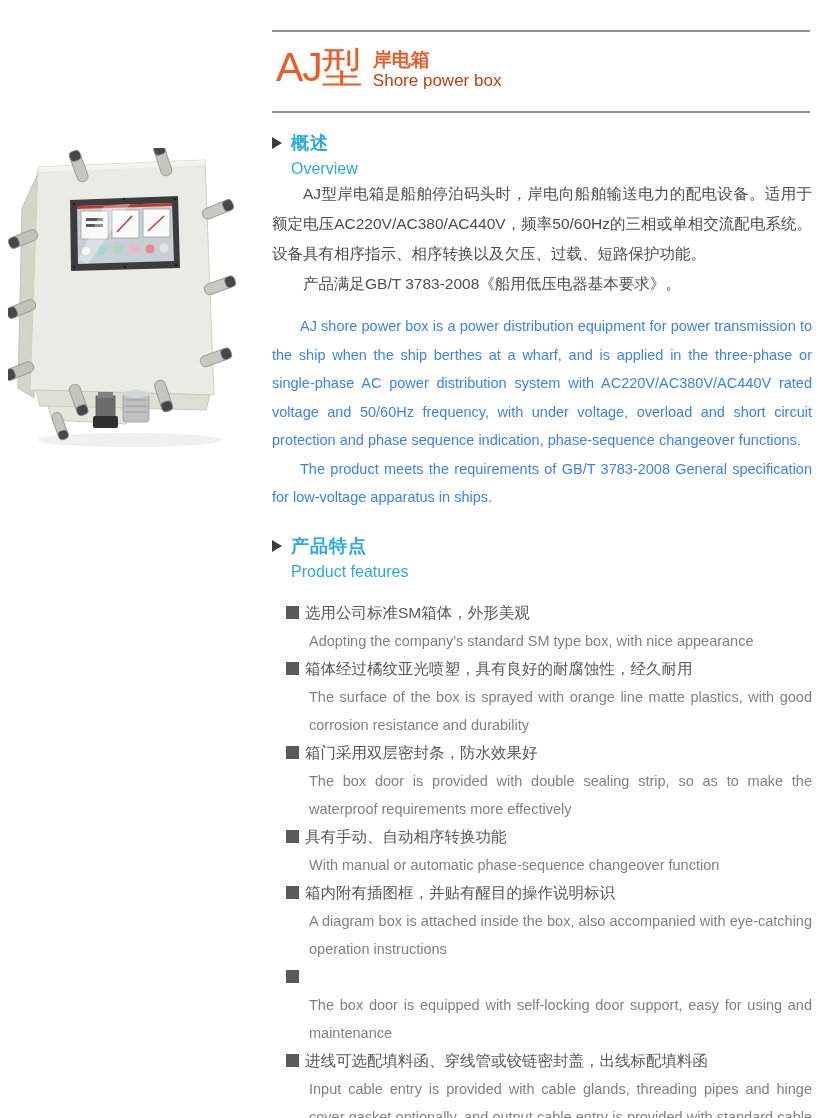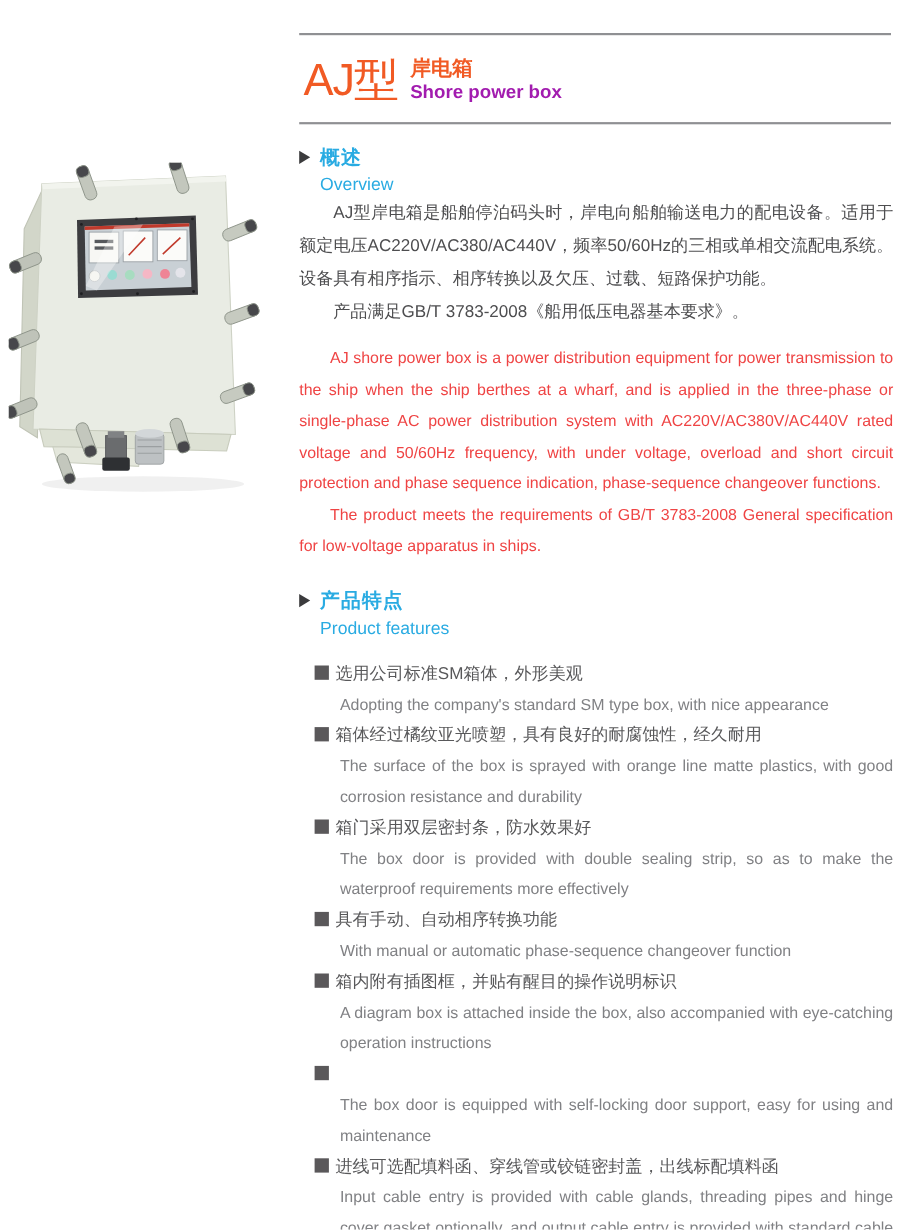--- a/index.html
+++ b/index.html
@@ -4,40 +4,40 @@
 <style>
   html,body { margin:0; padding:0; background:#ffffff; }
   .page {
     position:relative; width:830px; height:1118px; background:#ffffff;
     font-family:"Liberation Sans","DejaVu Sans",sans-serif; overflow:hidden;
   }
 
   
   .header { position:absolute; left:272px; top:30px; width:538px; }
   .rule { height:2px; background:#8f9093; }
-  .title-row { display:flex; align-items:center; margin:15px 0 14px 4px; height:50px; }
+  .title-row { display:flex; margin:15px 0 14px 4px; height:50px; }
   .model { font-size:41px; color:#f15a24; line-height:1; letter-spacing:-1px; }
   .name-stack { margin-left:11px; padding-top:2px; }
   .name-cn { font-size:19px; font-weight:bold; color:#f15a24; line-height:21px; }
-  .name-en { font-size:17px; color:#a21caf; line-height:21px;font-weight:bold; }
+  .name-en { font-size:17px; color:#c2410c; line-height:21px; }
 
   
   .section { position:absolute; left:272px; width:540px; }
   .sec-head { position:relative; padding-left:19px; }
   .tri {
     position:absolute; left:0; top:9px; width:0; height:0;
     border-left:10px solid #3b3b3d; border-top:6px solid transparent; border-bottom:6px solid transparent;
   }
   .sec-title-cn { font-size:18px; color:#29abe2; font-weight:bold; line-height:30px; letter-spacing:1px; }
   .sec-title-en { font-size:16px; color:#29abe2; line-height:20px; margin-top:1px; }
 
   .cn-block { }
   .cn-para { font-size:15.5px; line-height:30px; color:#4e4e50; text-align:justify; text-indent:2em; }
   .en-block { margin-top:13px; }
-  .en-para { font-size:14.5px; line-height:28.5px; color:#ef4444; text-align:justify; text-indent:28px; }
+  .en-para { font-size:14.5px; line-height:28.5px; color:#3b82f6; text-align:justify; text-indent:28px; }
 
   
   .feature-list { margin-top:17px; padding-left:14px; }
   .feat-cn { font-size:15.5px; color:#58585a; line-height:28px; }
   .bullet {
     display:inline-block; width:13px; height:13px; background:#5a585a;
     margin-right:6px; vertical-align:-1px;
   }
   .feat-en { font-size:14.5px; color:#808184; line-height:28px; text-align:justify; margin-left:23px; }
 

